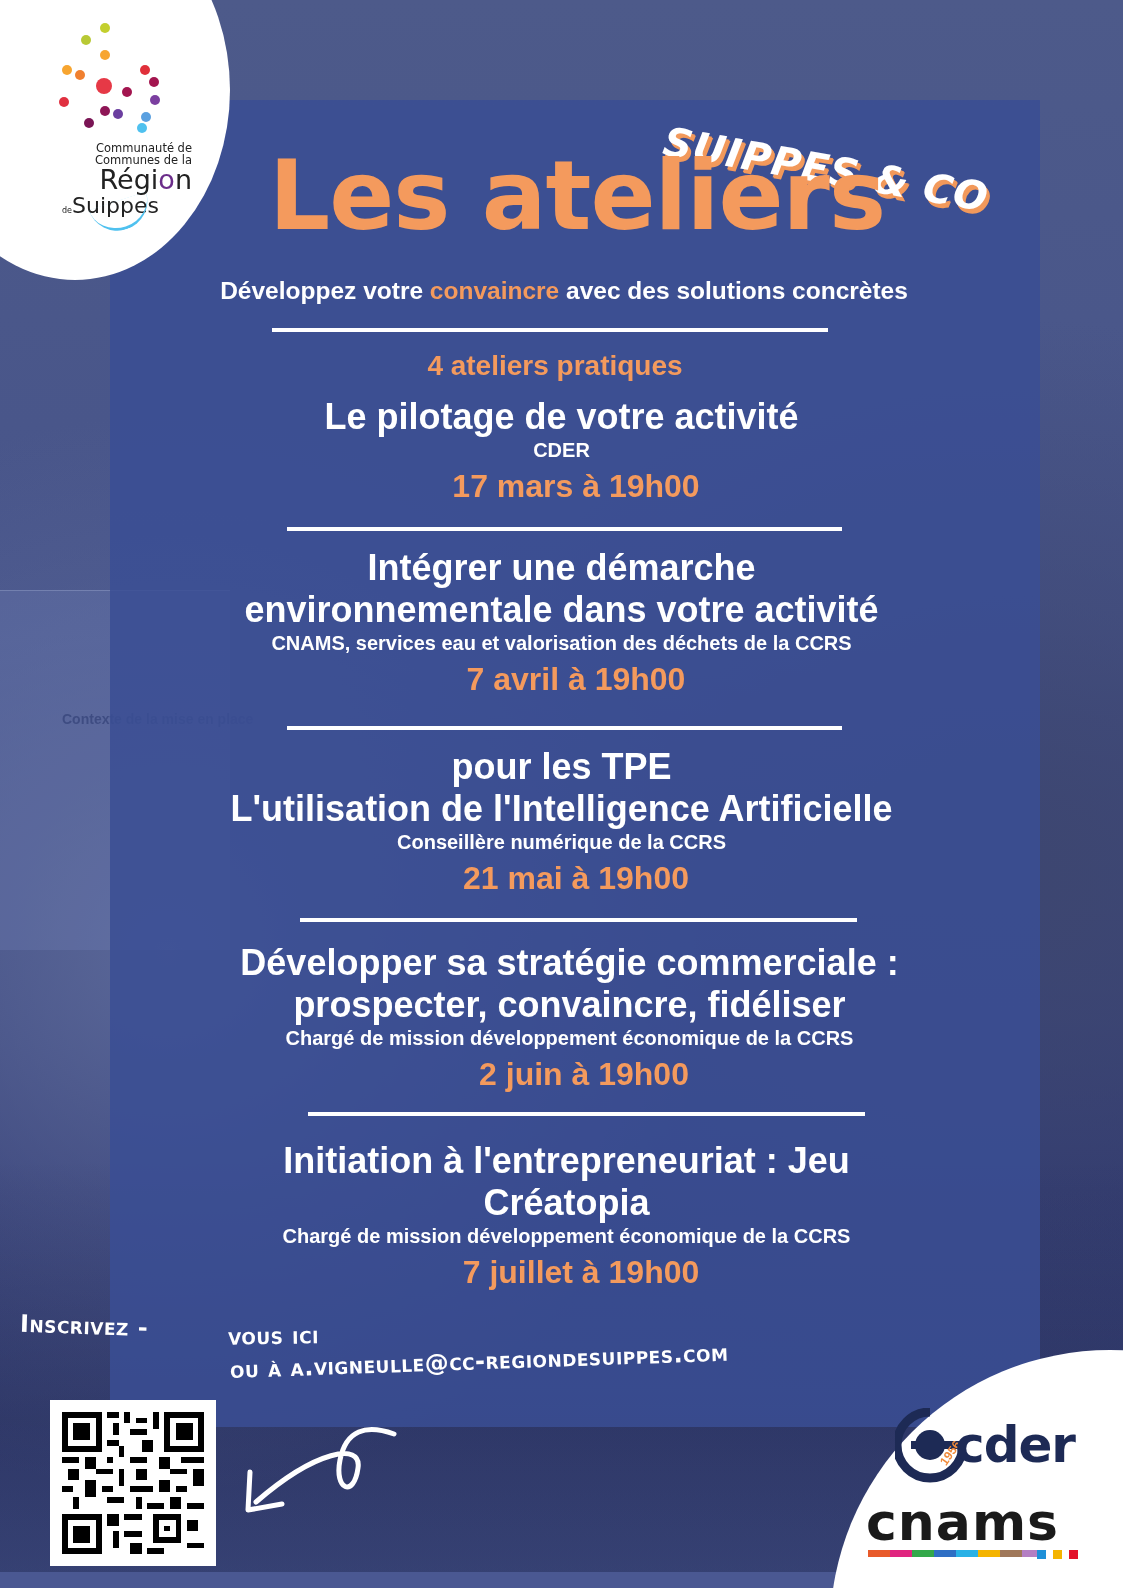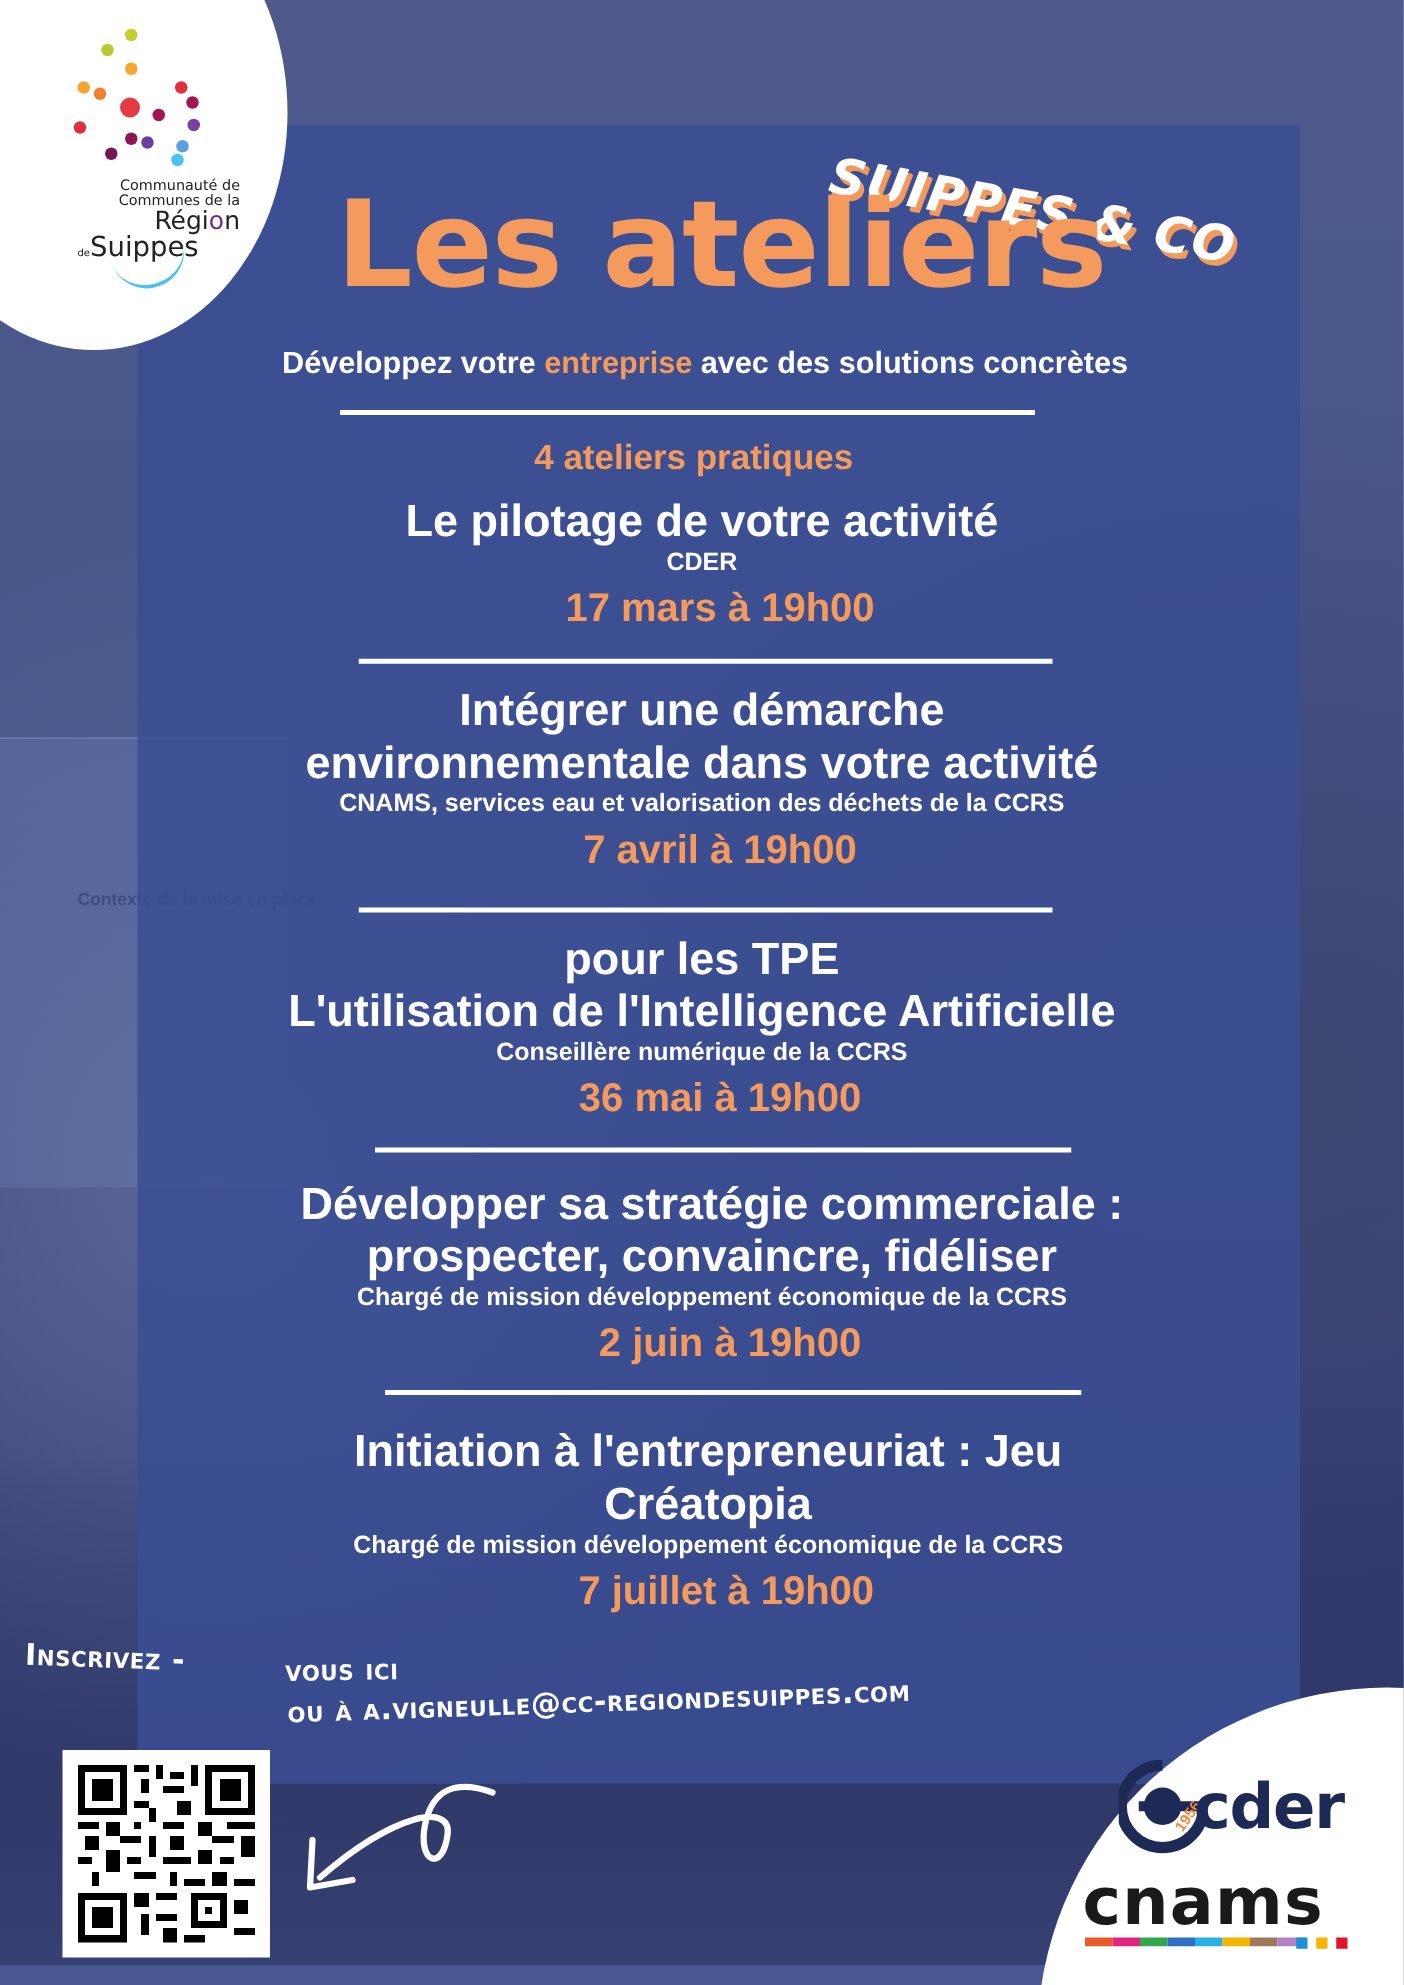--- a/index.html
+++ b/index.html
@@ -41,21 +41,21 @@
     position: absolute; left: -80px; top: -100px; width: 310px; height: 380px;
     border-radius: 50%;
     background: #ffffff;
   }
   .logo-dots { position: absolute; left: 50px; top: 20px; width: 120px; height: 120px; }
   .logo-text {
     position: absolute; left: 40px; top: 142px; width: 140px; color: #222;
     font-family: "DejaVu Sans", sans-serif; line-height: 1.05; margin-left: 20px;
   }
   .logo-text .l1, .logo-text .l2 { font-size: 11.5px; text-align: right; padding-right: 8px; display:block; }
-  .logo-text .l3 { font-size: 20px; text-align: right; display:block; padding-right: 8px; }
+  .logo-text .l3 { font-size: 27px; text-align: right; display:block; padding-right: 8px; }
   .logo-text .l3 .o { color: #6b2d8a; }
   .logo-text .l4 { font-size: 22px; display:block; padding-left: 2px; }
   .logo-text .l4 small { font-size: 8px; }
   .logo-swoosh {
     position: absolute; left: 92px; top: 200px; width: 60px; height: 30px;
     border-bottom: 3px solid #4fc1ef; border-radius: 0 0 50px 50px;
     transform: rotate(-18deg);
   }
 
   
@@ -163,21 +163,21 @@
   <span class="l1">Communauté de</span>
   <span class="l2">Communes de la</span>
   <span class="l3"><span>Régi</span><span class="o">o</span><span>n</span></span>
   <span class="l4"><small>de</small><span>Suippes</span></span>
 </div>
 <div class="logo-swoosh"></div>
 
 <div class="suippes-tag">SUIPPES &amp; CO</div>
 
 <div class="title">Les ateliers</div>
-<div class="subtitle"><span>Développez votre </span><span class="accent">entreprise</span><span> avec des solutions concrètes</span></div>
+<div class="subtitle"><span>Développez votre </span><span class="accent">convaincre</span><span> avec des solutions concrètes</span></div>
 
 <div class="sep" style="left:272px; top:328px; width:556px;"></div>
 <div class="count">4 ateliers pratiques</div>
 
 <div class="ws" style="top:396px;">
   <span class="t">Le pilotage de votre activité</span>
   <span class="s">CDER</span>
   <span class="d">17 mars à 19h00</span>
 </div>
 <div class="sep" style="left:287px; top:527px; width:555px;"></div>
@@ -187,21 +187,21 @@
   <span class="t">environnementale dans votre activité</span>
   <span class="s">CNAMS, services eau et valorisation des déchets de la CCRS</span>
   <span class="d">7 avril à 19h00</span>
 </div>
 <div class="sep" style="left:287px; top:726px; width:555px;"></div>
 
 <div class="ws" style="top:746px;">
   <span class="t">pour les TPE</span>
   <span class="t">L'utilisation de l'Intelligence Artificielle</span>
   <span class="s">Conseillère numérique de la CCRS</span>
-  <span class="d">36 mai à 19h00</span>
+  <span class="d">21 mai à 19h00</span>
 </div>
 <div class="sep" style="left:300px; top:918px; width:557px;"></div>
 
 <div class="ws" style="top:942px; left:8px;">
   <span class="t">Développer sa stratégie commerciale :</span>
   <span class="t">prospecter, convaincre, fidéliser</span>
   <span class="s">Chargé de mission développement économique de la CCRS</span>
   <span class="d">2 juin à 19h00</span>
 </div>
 <div class="sep" style="left:308px; top:1112px; width:557px;"></div>

